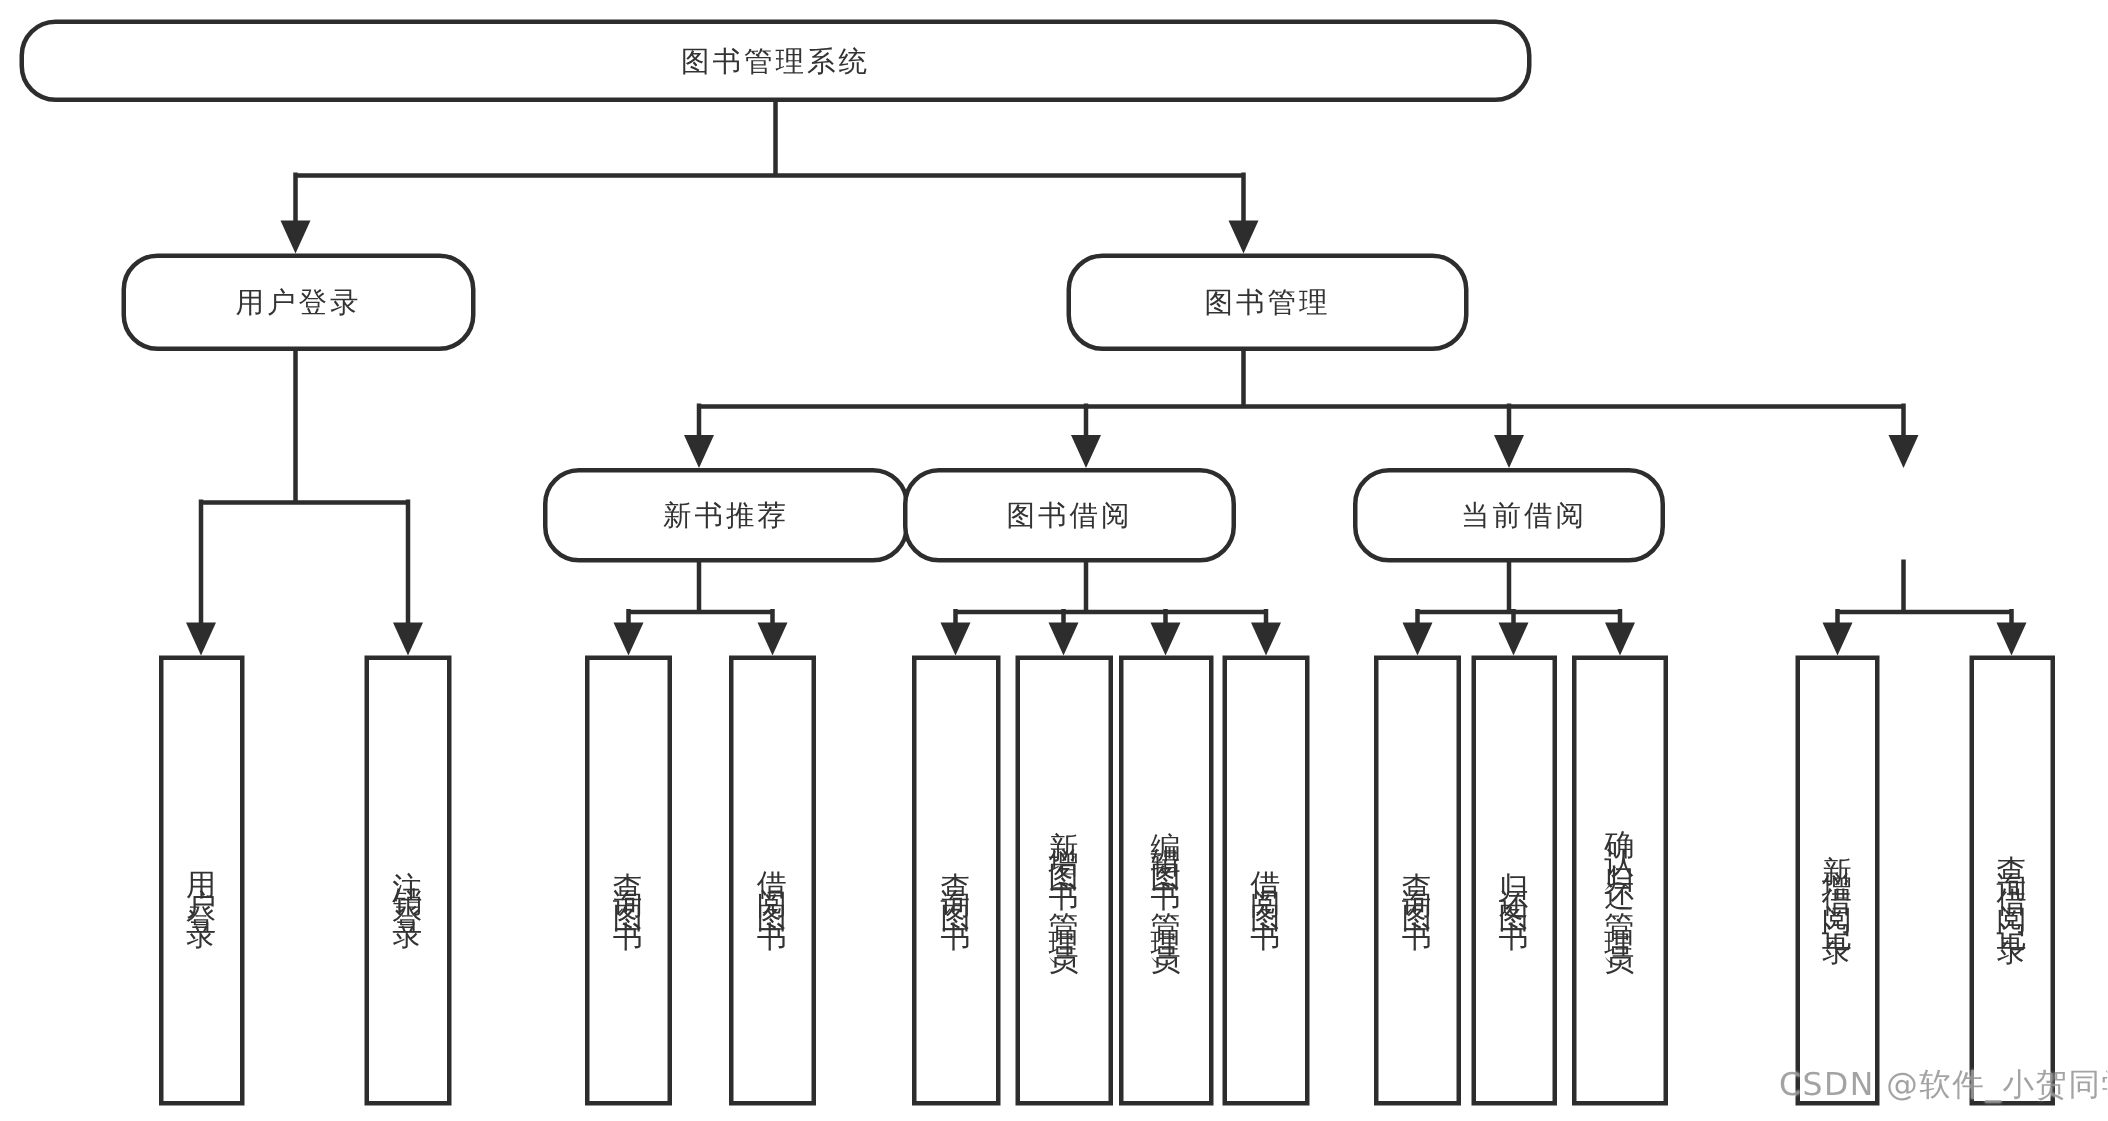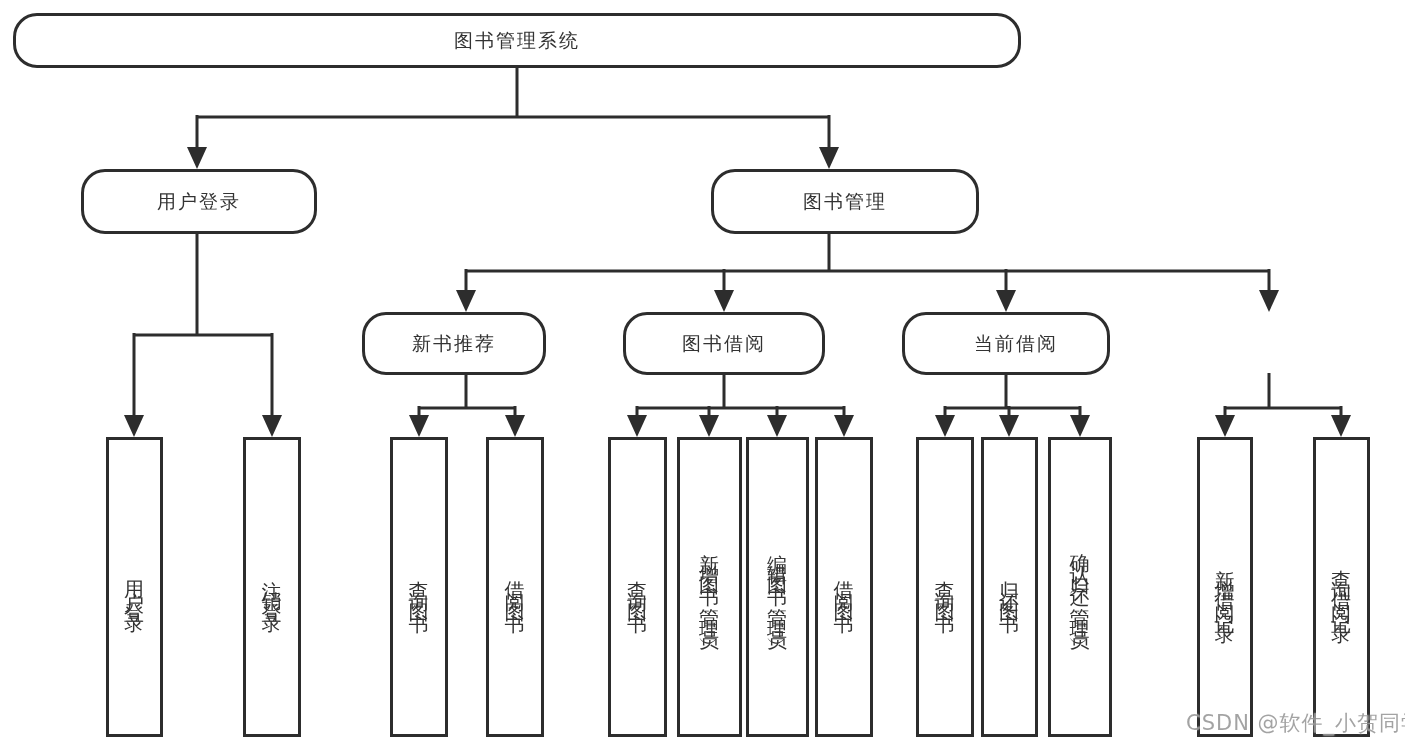--- a/index.html
+++ b/index.html
@@ -39,22 +39,22 @@
     letter-spacing: 11px;
     line-height: 1;
     white-space: nowrap;
   }
   .root-node    { left: 13px;   top: 13px;  width: 1008px; height: 55px; }
   .lvl2         { top: 169px; height: 65px; }
   .lvl3         { top: 312px; height: 63px; }
   .leaf         { top: 437px; height: 300px; }
   .n-user-login     { left: 81px;  width: 236px; }
   .n-book-mgmt      { left: 711px; width: 268px; }
-  .n-new-book       { left: 362px; width: 184px; }
-  .n-book-borrow    { left: 623px; width: 202px; }
+  .n-new-book       { left: 362px; width: 244px; }
+  .n-book-borrow    { left: 602px; width: 222px; }
   .n-current-borrow { left: 902px;  width: 208px; padding-left: 20px; }
   .n-borrow-record  { left: 1165px; width: 208px; }
   .lf-1a { left: 106px;  width: 57px; }
   .lf-1b { left: 243px;  width: 58px; }
   .lf-2a { left: 390px;  width: 58px; }
   .lf-2b { left: 486px;  width: 58px; }
   .lf-3a { left: 608px;  width: 59px; }
   .lf-3b { left: 677px;  width: 65px; }
   .lf-3c { left: 746px;  width: 63px; }
   .lf-3d { left: 815px;  width: 58px; }

